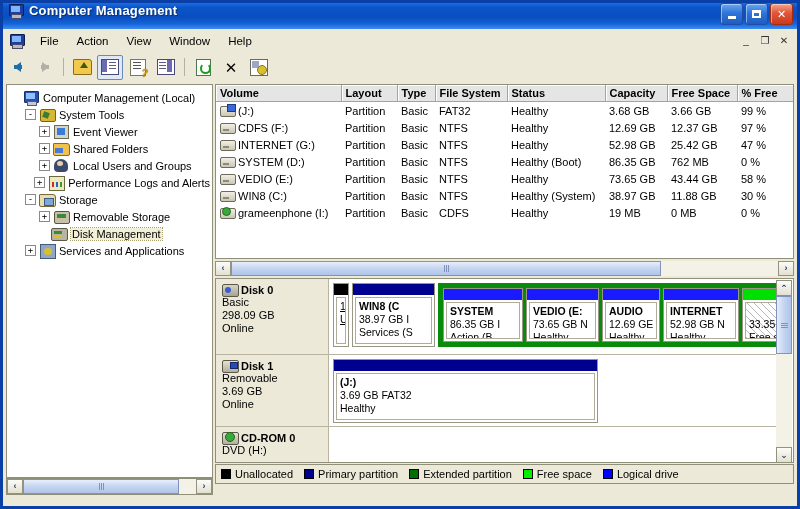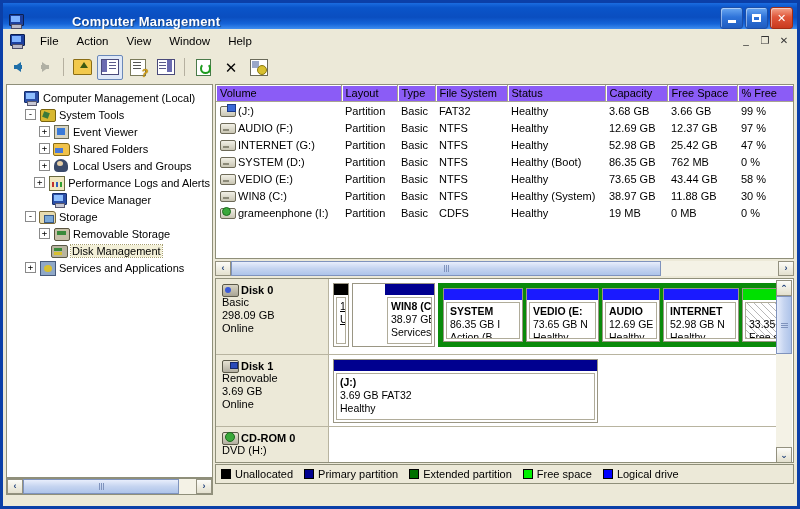--- a/index.html
+++ b/index.html
@@ -12,21 +12,21 @@
   .window{
     position:absolute;left:0;top:0;width:800px;height:509px;
     box-sizing:border-box;
     border:3px solid #0b3fa8;
     background:#ece9d8;
   }
   
   .titlebar{
     position:absolute;left:0;top:0;width:794px;height:26px;
     background:linear-gradient(180deg,#1b6ce0 0%,#0a54c9 18%,#0a4ec0 55%,#1564d8 80%,#3f8ef0 100%);
-    display:flex;align-items:flex-end;gap:43px;
+    display:flex;align-items:flex-start;
   }
   .title-ico{width:18px;height:16px;margin:0 4px 0 4px;position:relative;flex:0 0 auto;}
   .monitor{position:absolute;left:2px;top:1px;width:13px;height:10px;background:#1c3f9e;border:1px solid #0b1f52;border-radius:1px;}
   .monitor:after{content:"";position:absolute;left:1px;top:1px;width:9px;height:6px;background:#7fb2ff;}
   .mstand{position:absolute;left:4px;top:11px;width:9px;height:3px;background:#b8b8c8;border:1px solid #4a4a66;}
   .title-text{
     color:#fff;font-weight:bold;font-size:13px;
     text-shadow:1px 1px 1px rgba(0,0,0,.45);
     letter-spacing:.2px;flex:1 1 auto;
   }
@@ -162,24 +162,24 @@
   .rightpane{
     position:absolute;left:212px;top:3px;width:579px;height:411px;
     background:#ece9d8;box-sizing:border-box;
   }
   .volpane{
     position:absolute;left:0;top:0;width:579px;height:175px;
     background:#fff;border:1px solid #8f8f7a;box-sizing:border-box;overflow:hidden;
   }
   table.vol{border-collapse:collapse;width:100%;table-layout:fixed;}
   table.vol th{
-    background:#8b5cf6;
+    background:#e5e5e5;
     border-right:1px solid #a8a490;
     border-bottom:1px solid #a8a490;
-    font-weight:normal;font-size:11px;text-align:left;
+    font-weight:bold;font-size:11px;text-align:left;
     padding:2px 4px;height:15px;box-sizing:border-box;color:#000;
     box-shadow:inset 1px 1px 0 #fff;
   }
   table.vol td{
     font-size:11px;padding:1px 4px;height:17px;box-sizing:border-box;
     color:#000;white-space:nowrap;overflow:hidden;
   }
   td.volname{display:flex;align-items:center;gap:3px;padding-left:4px;}
   .vico{width:15px;height:12px;position:relative;flex:0 0 auto;}
   .vi-drive{position:absolute;left:0;top:1px;width:14px;height:9px;background:linear-gradient(180deg,#f2f0e6 0%,#c9c6b4 100%);border:1px solid #6d6a58;border-radius:2px;}
@@ -375,29 +375,20 @@
             </span>
             <span class="tlabel">Local Users and Groups</span>
           </div>
           <div class="trow">
             <span class="tind" style="width: 28px;"></span>
             <span class="tbox">+</span>
             <span class="ticon">
               <i class="ti-perf"></i>
             </span>
             <span class="tlabel">Performance Logs and Alerts</span>
-          </div>
-          <div class="trow">
-            <span class="tind" style="width: 28px;"></span>
-            <span class="tbox-empty"></span>
-            <span class="ticon">
-              <i class="ti-computer"></i>
-              <i class="ti-comp-stand"></i>
-            </span>
-            <span class="tlabel">Device Manager</span>
           </div>
           <div class="trow">
             <span class="tind" style="width: 14px;"></span>
             <span class="tbox">-</span>
             <span class="ticon">
               <i class="ti-storage"></i>
             </span>
             <span class="tlabel">Storage</span>
           </div>
           <div class="trow">
@@ -476,21 +467,21 @@
                 <td>Healthy</td>
                 <td>3.68 GB</td>
                 <td>3.66 GB</td>
                 <td>99 %</td>
               </tr>
               <tr>
                 <td class="volname">
                   <span class="vico">
                     <i class="vi-drive"></i>
                   </span>
-                  <span>AUDIO (F:)</span>
+                  <span>CDFS (F:)</span>
                 </td>
                 <td>Partition</td>
                 <td>Basic</td>
                 <td>NTFS</td>
                 <td>Healthy</td>
                 <td>12.69 GB</td>
                 <td>12.37 GB</td>
                 <td>97 %</td>
               </tr>
               <tr>
@@ -599,21 +590,21 @@
               <div class="diskbody">
                 <div class="partrow">
                   <div class="part" style="width: 16px; text-decoration: underline;">
                     <div class="part-cap" style="background: rgb(0, 0, 0);"></div>
                     <div class="part-body">
                       <div class="part-t1"></div>
                       <div class="part-t2">10</div>
                       <div class="part-t3">Un</div>
                     </div>
                   </div>
-                  <div class="part" style="width: 83px; padding-left: 32px;">
+                  <div class="part" style="width: 83px;">
                     <div class="part-cap" style="background: rgb(0, 0, 143);"></div>
                     <div class="part-body">
                       <div class="part-t1">WIN8  (C</div>
                       <div class="part-t2">38.97 GB I</div>
                       <div class="part-t3">Services (S</div>
                     </div>
                   </div>
                   <div class="ext-wrap">
                     <div class="part" style="width: 80px;">
                       <div class="part-cap" style="background: rgb(26, 26, 255);"></div>

